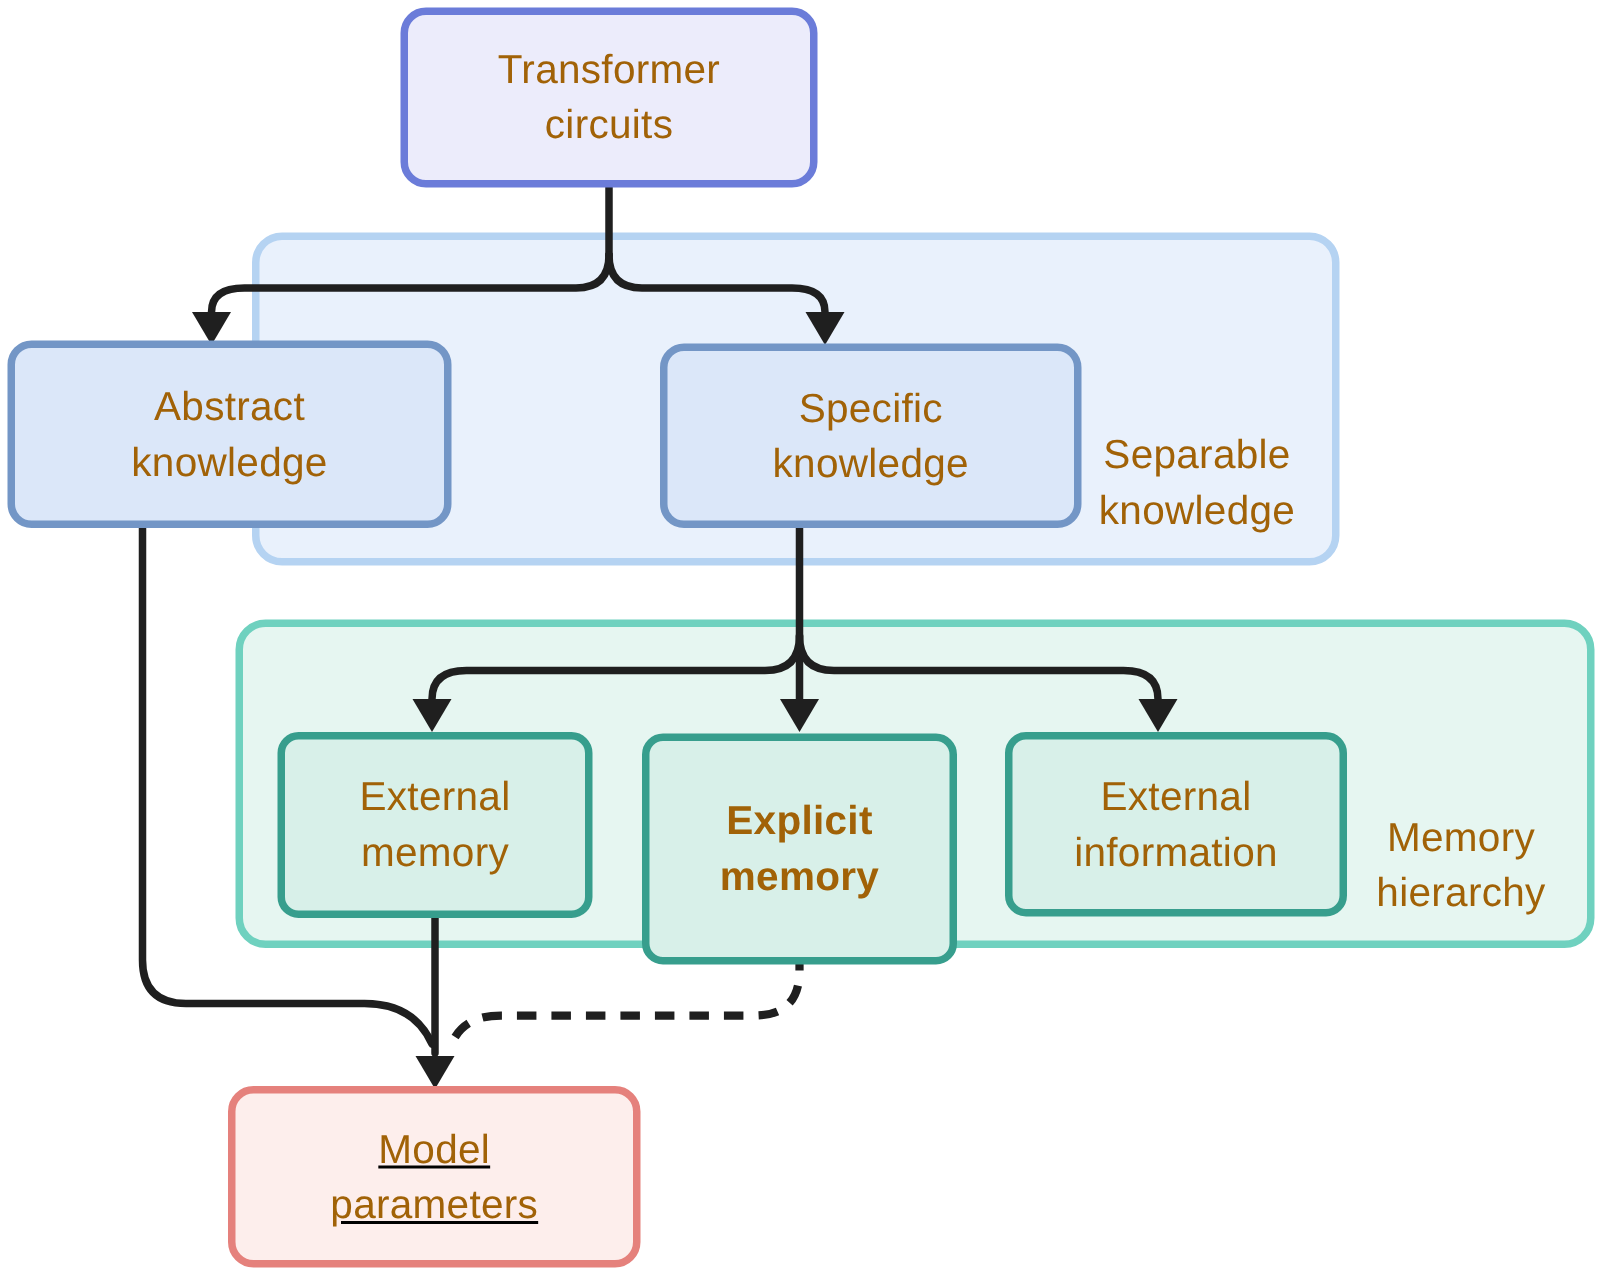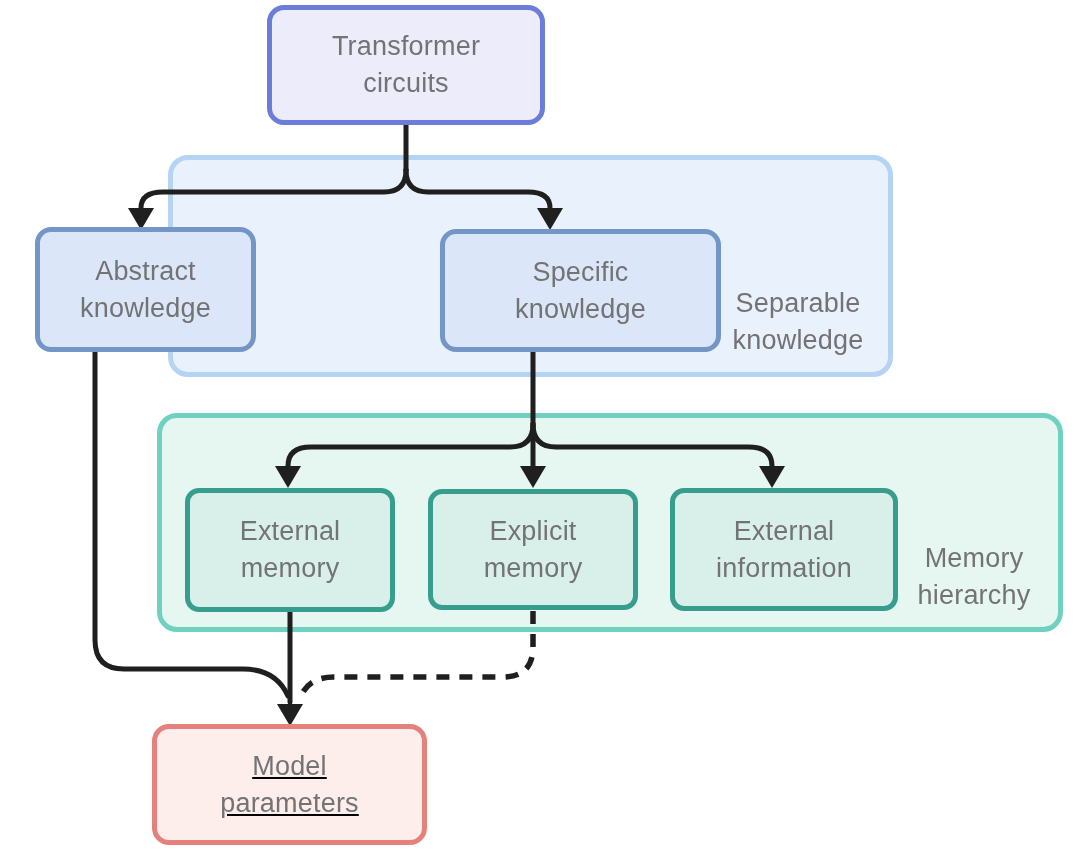--- a/index.html
+++ b/index.html
@@ -18,21 +18,21 @@
   
   .group  { position: absolute; z-index: 1; border-radius: 20px; }
   .edges  { position: absolute; inset: 0; z-index: 2; }
   .node   { position: absolute; z-index: 3; display: flex; align-items: center; justify-content: center; }
   .group-label { position: absolute; z-index: 1; display: flex; align-items: center; justify-content: center; }
 
   
   .label {
     white-space: pre-line;
     text-align: center;
-    color: #737373;
+    color: #a16207;
     font-size: 27px;
     line-height: 37px;
     letter-spacing: 0.2px;
   }
 
   
   .group.separable {
     left: 168px; top: 155px; width: 725px; height: 222px;
     background: #e9f1fc;
     border: 5px solid #b5d3f2;
@@ -55,30 +55,30 @@
     left: 267px; top: 5px; width: 278px; height: 120px;
     background: #ececfb;
     border: 5px solid #6b7cd9;
     border-radius: 17px;
   }
   .node.knowledge {
     background: #dbe7f9;
     border: 5px solid #7396c6;
     border-radius: 16px;
   }
-  .node.abstract { left: 5px;   top: 227px; width: 221px; height: 125px; margin-left: 30px; }
+  .node.abstract { left: 5px;   top: 227px; width: 296px; height: 125px; }
   .node.specific { left: 412px; top: 229px; width: 281px; height: 123px; margin-left: 28px; }
 
   .node.memorybox {
     background: #d8f0e9;
     border: 5px solid #379e8d;
     border-radius: 14px;
   }
   .node.implicit { left: 185px; top: 488px; width: 210px; height: 124px; }
-  .node.explicit { left: 428px; top: 489px; width: 210px; height: 121px; }
+  .node.explicit { left: 428px; top: 489px; width: 210px; height: 154px; font-weight: bold; }
   .node.external { left: 670px; top: 488px; width: 228px; height: 123px; }
 
   .node.model {
     left: 152px; top: 724px; width: 275px; height: 121px;
     background: #fdeeec;
     border: 5px solid #e5817c;
     border-radius: 17px;
     text-decoration: underline;
   }
 

